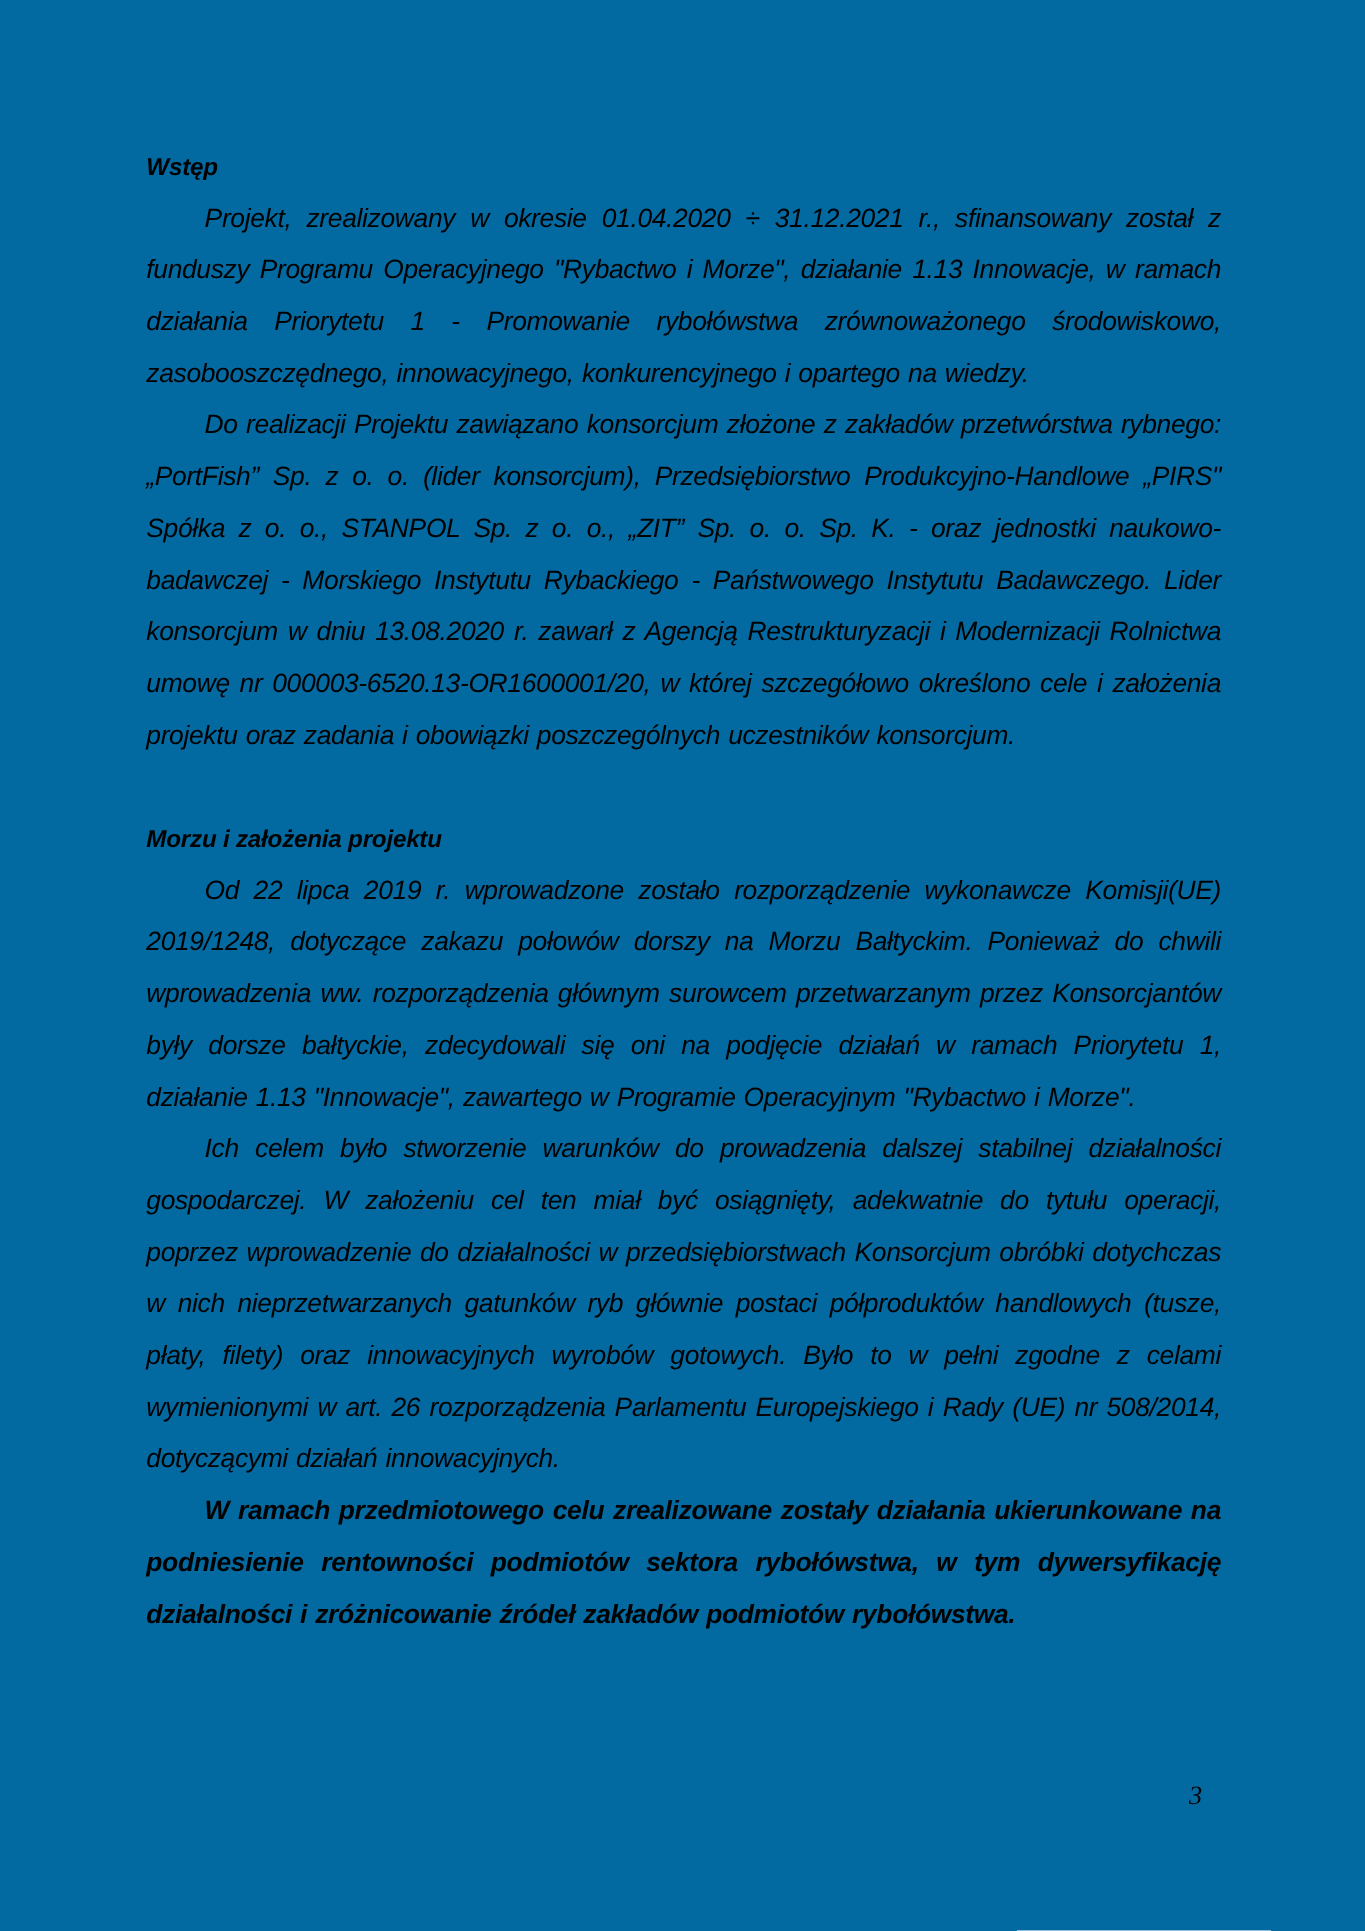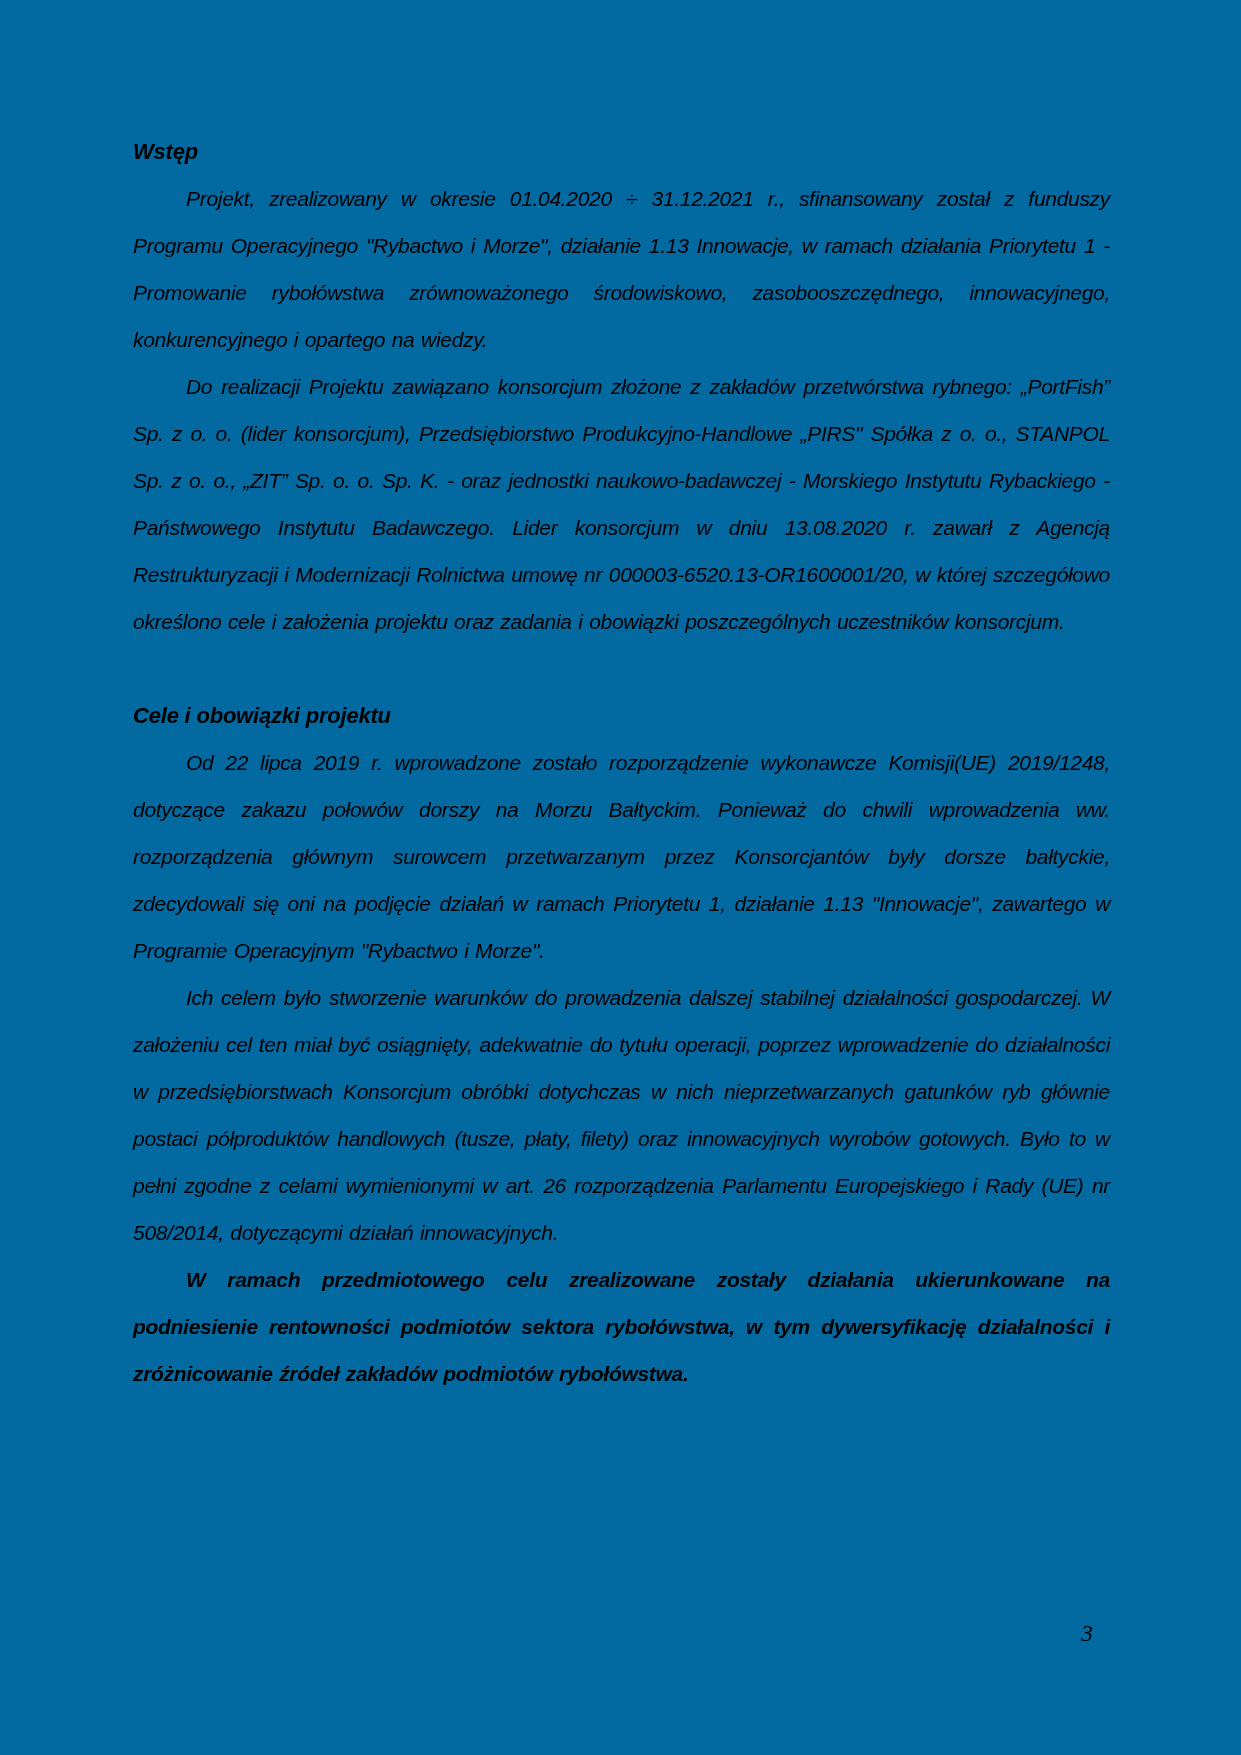--- a/index.html
+++ b/index.html
@@ -27,21 +27,21 @@
     font-size: 22px;
     font-weight: bold;
     line-height: 47px;
     margin: 0;
     letter-spacing: -0.2px;
   }
   .heading-spaced {
     margin-top: 47px;
   }
   .para {
-    font-size: 21px;
+    font-size: 24px;
     line-height: 47px;
     margin: 0;
     text-align: justify;
     text-indent: 53px;
     letter-spacing: -0.3px;
     word-spacing: 1px;
   }
   .para-bold {
     font-weight: bold;
   }
@@ -57,19 +57,19 @@
   }
 </style>
 </head>
 <body>
 
 <div class="page">
   <div class="content">
     <h2 class="heading">Wstęp</h2>
     <p class="para">Projekt, zrealizowany w okresie 01.04.2020 ÷ 31.12.2021 r., sfinansowany został z funduszy Programu Operacyjnego "Rybactwo i Morze", działanie 1.13 Innowacje, w ramach działania Priorytetu 1 - Promowanie rybołówstwa zrównoważonego środowiskowo, zasobooszczędnego, innowacyjnego, konkurencyjnego i opartego na wiedzy.</p>
     <p class="para">Do realizacji Projektu zawiązano konsorcjum złożone z zakładów przetwórstwa rybnego: „PortFish” Sp. z o. o. (lider konsorcjum), Przedsiębiorstwo Produkcyjno-Handlowe „PIRS" Spółka z o. o., STANPOL Sp. z o. o., „ZIT” Sp. o. o. Sp. K. - oraz jednostki naukowo-badawczej - Morskiego Instytutu Rybackiego - Państwowego Instytutu Badawczego. Lider konsorcjum w dniu 13.08.2020 r. zawarł z Agencją Restrukturyzacji i Modernizacji Rolnictwa umowę nr 000003-6520.13-OR1600001/20, w której szczegółowo określono cele i założenia projektu oraz zadania i obowiązki poszczególnych uczestników konsorcjum.</p>
-    <h2 class="heading heading-spaced">Cele i obowiązki projektu</h2>
+    <h2 class="heading heading-spaced">Morzu i założenia projektu</h2>
     <p class="para">Od 22 lipca 2019 r. wprowadzone zostało rozporządzenie wykonawcze Komisji(UE) 2019/1248, dotyczące zakazu połowów dorszy na Morzu Bałtyckim. Ponieważ do chwili wprowadzenia ww. rozporządzenia głównym surowcem przetwarzanym przez Konsorcjantów były dorsze bałtyckie, zdecydowali się oni na podjęcie działań w ramach Priorytetu 1, działanie 1.13 "Innowacje", zawartego w Programie Operacyjnym "Rybactwo i Morze".</p>
     <p class="para">Ich celem było stworzenie warunków do prowadzenia dalszej stabilnej działalności gospodarczej. W założeniu cel ten miał być osiągnięty, adekwatnie do tytułu operacji, poprzez wprowadzenie do działalności w przedsiębiorstwach Konsorcjum obróbki dotychczas w nich nieprzetwarzanych gatunków ryb głównie postaci półproduktów handlowych (tusze, płaty, filety) oraz innowacyjnych wyrobów gotowych. Było to w pełni zgodne z celami wymienionymi w art. 26 rozporządzenia Parlamentu Europejskiego i Rady (UE) nr 508/2014, dotyczącymi działań innowacyjnych.</p>
     <p class="para para-bold">W ramach przedmiotowego celu zrealizowane zostały działania ukierunkowane na podniesienie rentowności podmiotów sektora rybołówstwa, w tym dywersyfikację działalności i zróżnicowanie źródeł zakładów podmiotów rybołówstwa.</p>
   </div>
   <div class="page-number">3</div>
 </div>
 
 </body></html>

